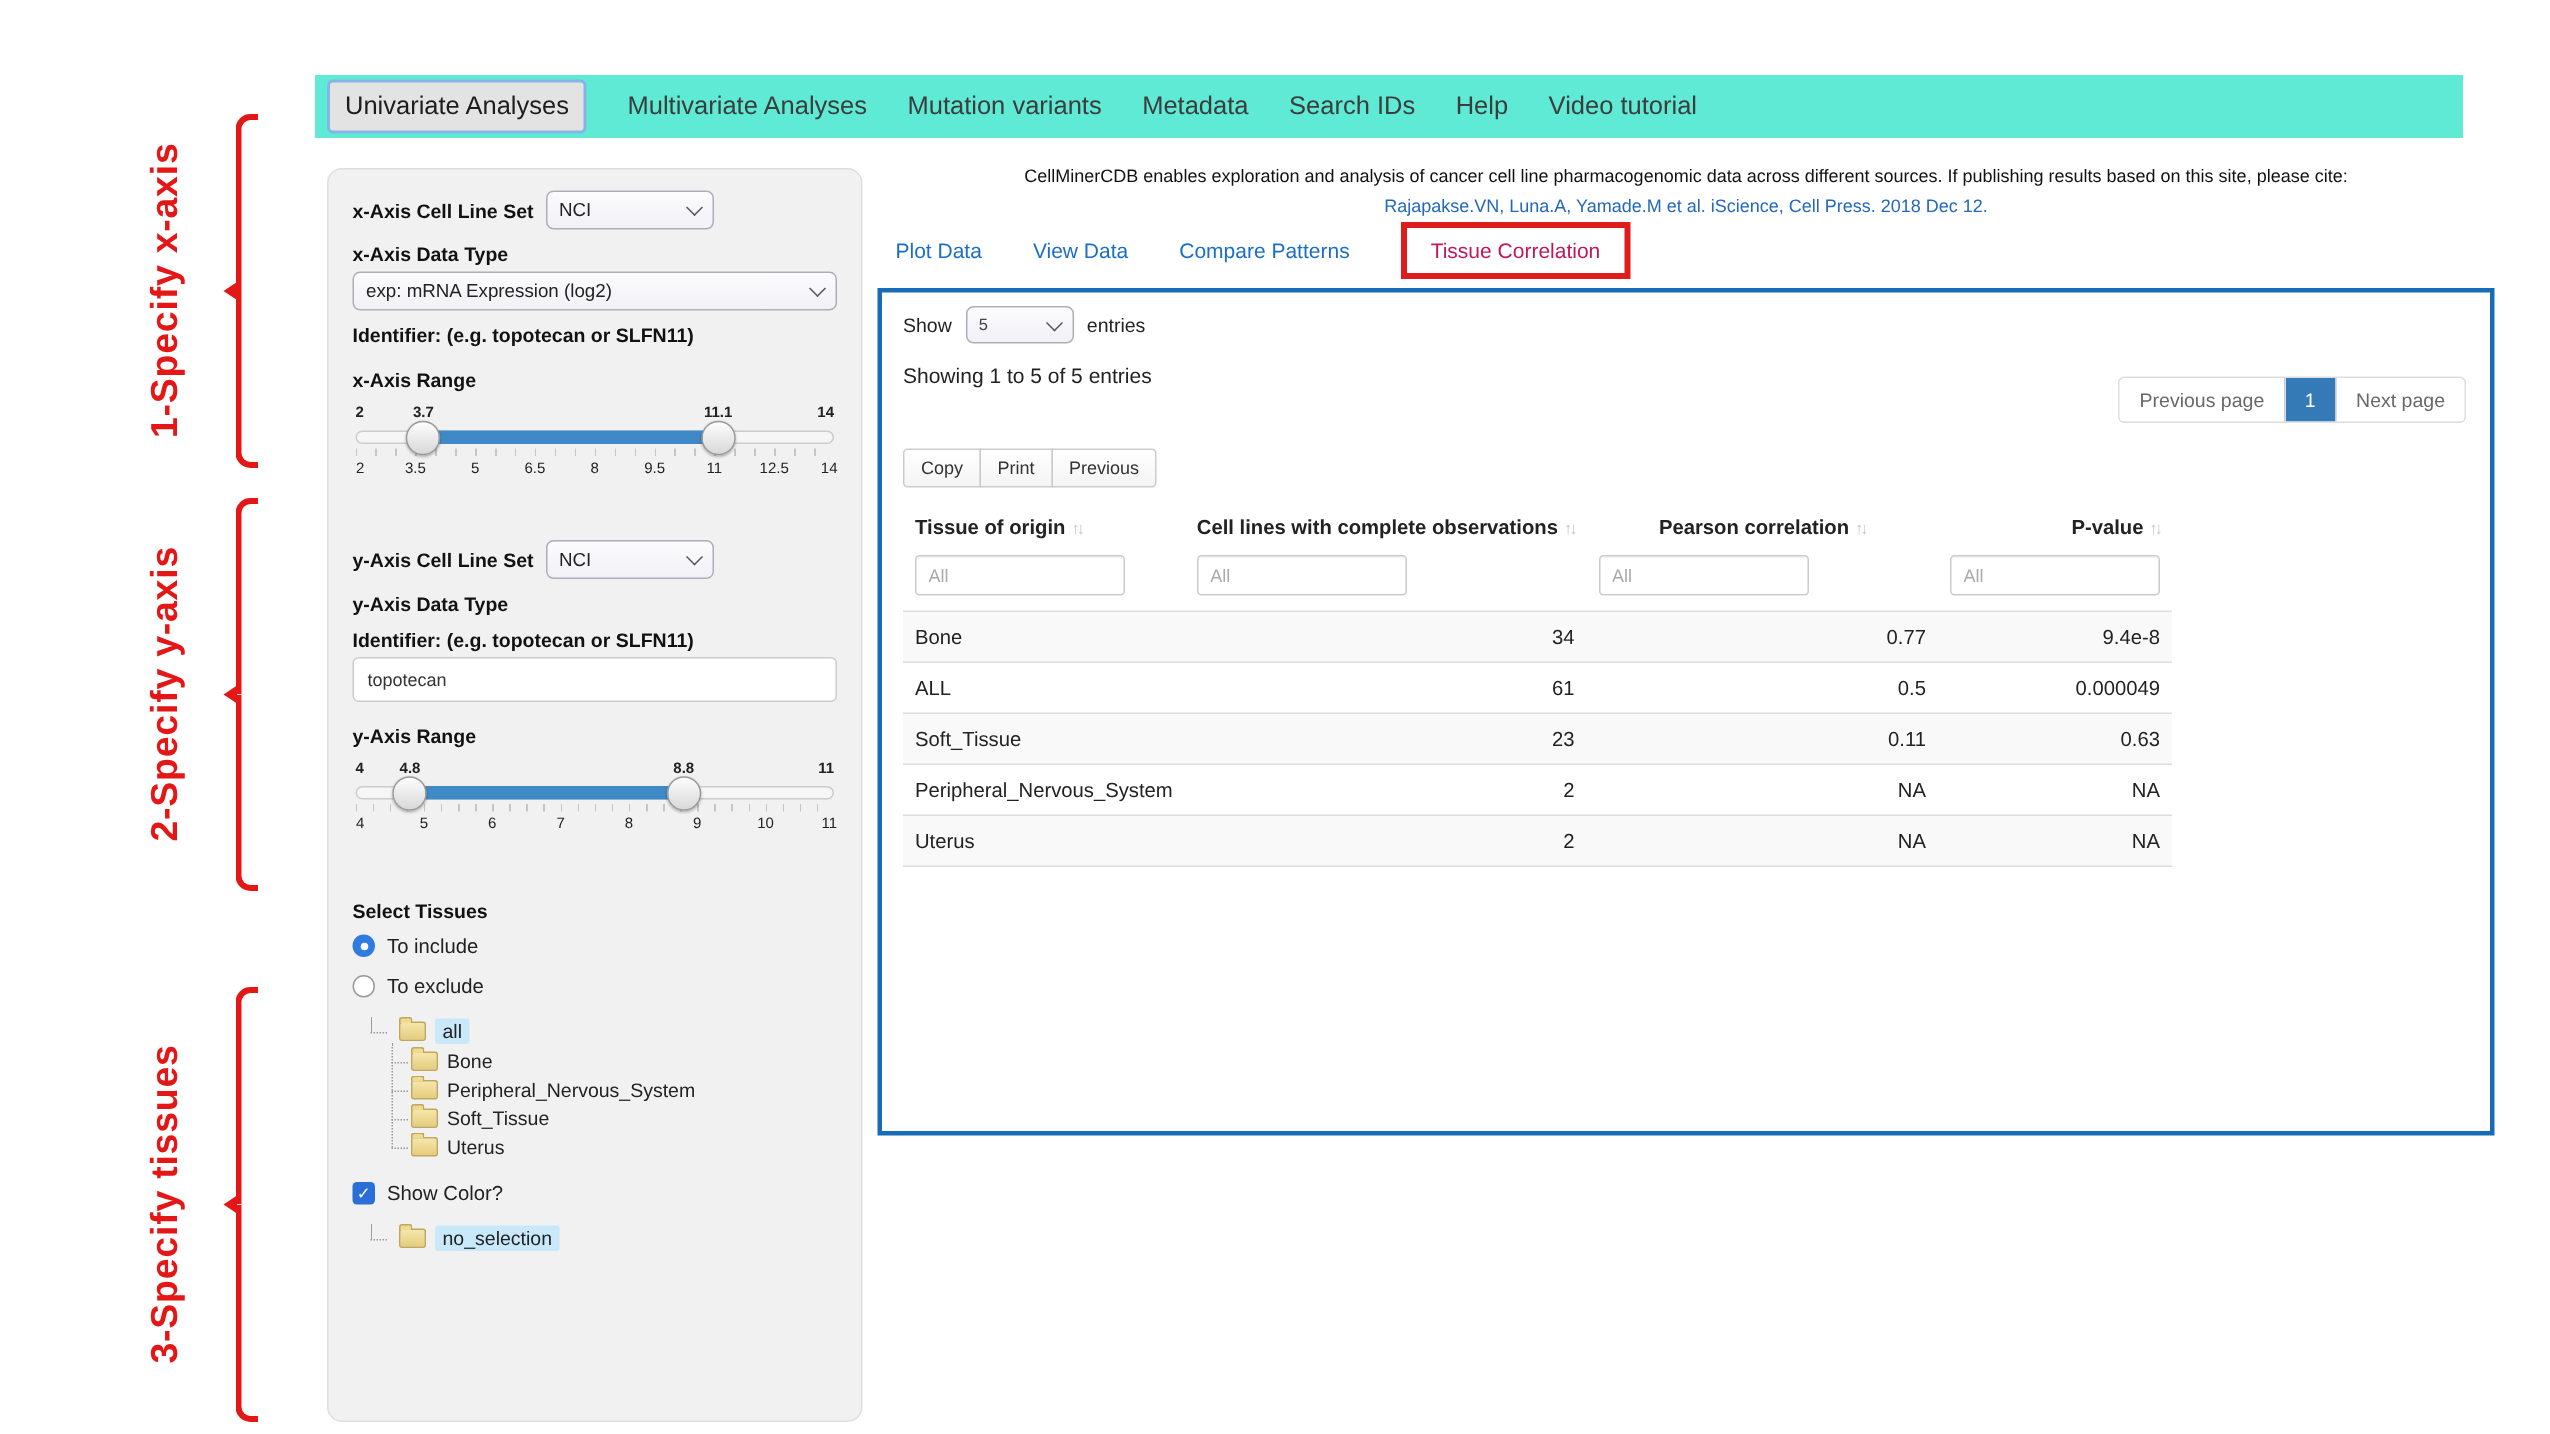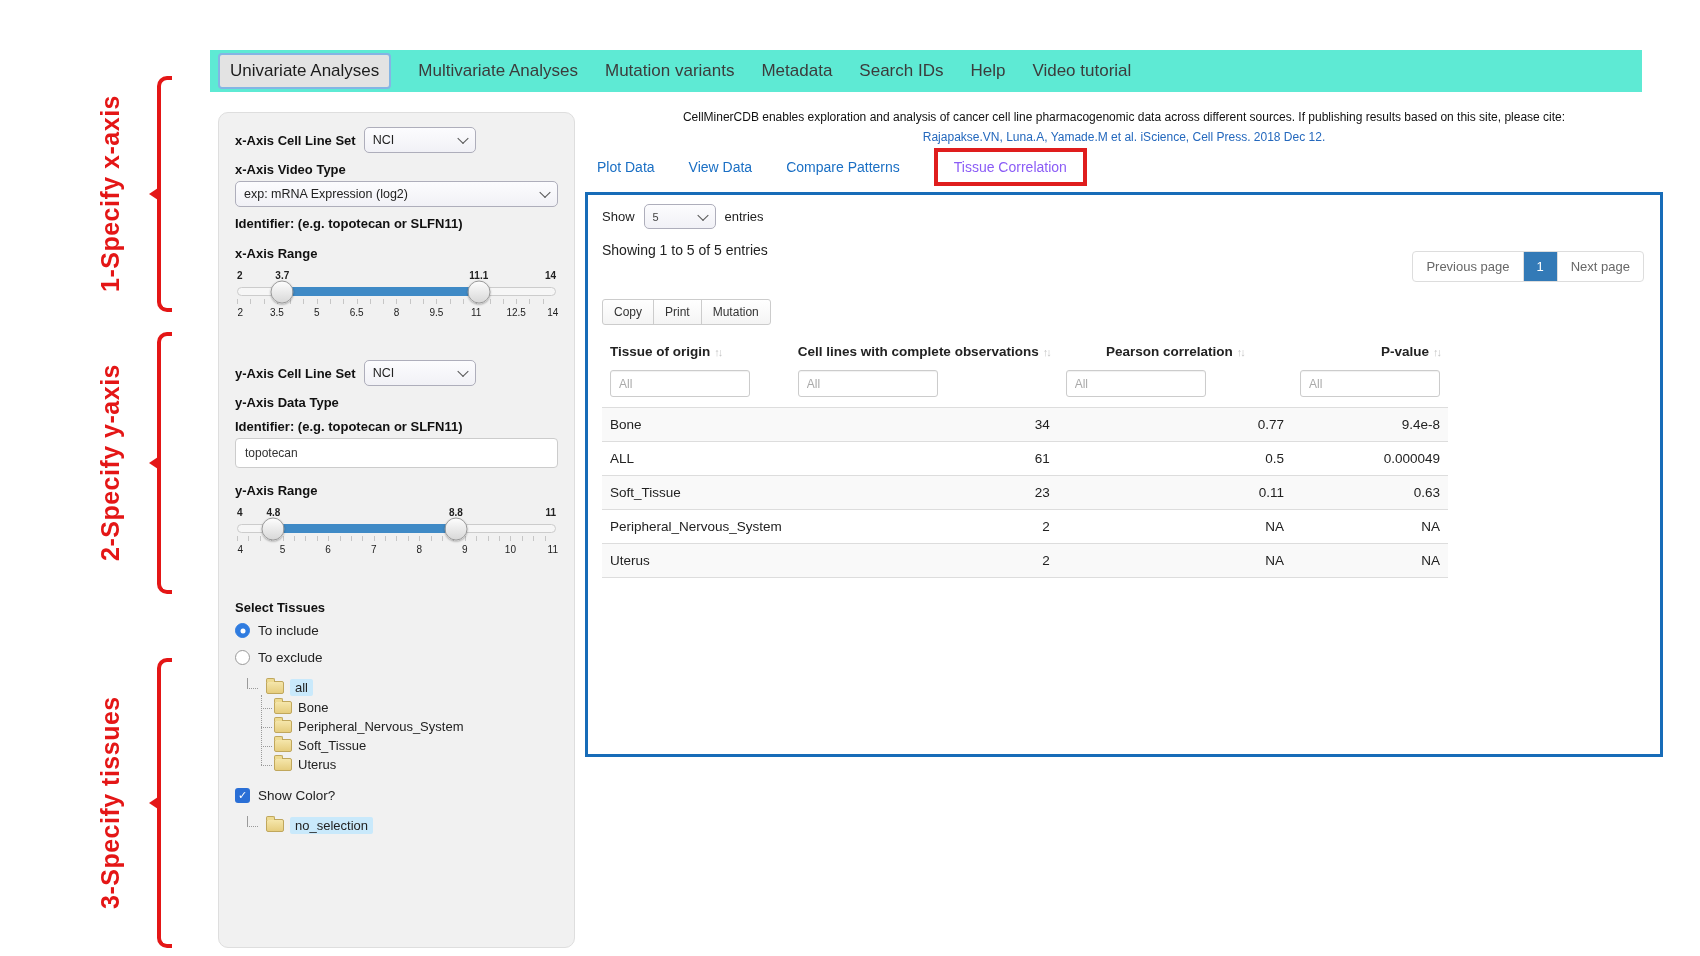--- a/index.html
+++ b/index.html
@@ -81,21 +81,21 @@
   .tree-kids { margin-left:27px; position:relative; }
   .tree-kids::before { content:""; position:absolute; left:-13px; top:-3px; bottom:9px; border-left:1px dotted #9a9a9a; }
   .tree-kids .tree-row::before { content:""; position:absolute; left:-13px; top:50%; width:11px; border-top:1px dotted #9a9a9a; }
   .hl { background:#c9e9fb; padding:1px 5px; border-radius:2px; }
 
   
   .cite1 { position:absolute; left:585px; top:110px; width:1078px; text-align:center; font-size:12px; color:#111; }
   .cite2 { position:absolute; left:585px; top:130px; width:1078px; text-align:center; font-size:12px; color:#2468bd; }
   .dtabs { position:absolute; left:597px; top:148px; display:flex; align-items:center; gap:34px; font-size:14px; }
   .dtab { color:#1a6fc4; white-space:nowrap; }
-  .dtab.current { color:#8b5cf6; border:4px solid #df1d1d; padding:7px 16px; }
+  .dtab.current { color:#be185d; border:4px solid #df1d1d; padding:7px 16px; }
 
   .bluepanel { position:absolute; left:585px; top:192px; width:1078px; height:565px;
     border:3px solid #176cb8; box-sizing:border-box; background:#fff; }
   .show-row { position:absolute; left:14px; top:9px; display:flex; align-items:center; gap:9px; font-size:13px; }
   .show-sel { width:72px; height:25px; font-size:11px; color:#444; }
   .showing { position:absolute; left:14px; top:47px; font-size:14px; }
   .pager { position:absolute; right:16px; top:56px; display:flex; border:1px solid #ddd; border-radius:4px;
     overflow:hidden; font-size:13px; color:#686868; background:#fff; }
   .pitem { padding:7px 13px; border-left:1px solid #ddd; }
   .pitem:first-child { border-left:none; }
@@ -156,21 +156,21 @@
 <div class="sidebar">
 
   <div class="inline-row">
     <span class="flabel" style="margin:0;">x-Axis Cell Line Set</span>
     <span class="sel small">
       <span>NCI</span>
       <span class="chev"></span>
     </span>
   </div>
 
-  <div class="flabel">x-Axis Video Type</div>
+  <div class="flabel">x-Axis Data Type</div>
   <span class="sel wide">
     <span>exp: mRNA Expression (log2)</span>
     <span class="chev"></span>
   </span>
 
   <div class="flabel">Identifier: (e.g. topotecan or SLFN11)</div>
 
   <div class="flabel" style="margin-top:15px;">x-Axis Range</div>
   <div class="slider">
     <span class="vlabel edge-l">2</span>
@@ -306,21 +306,21 @@
 
   <div class="pager">
     <span class="pitem">Previous page</span>
     <span class="pitem active">1</span>
     <span class="pitem">Next page</span>
   </div>
 
   <div class="exports">
     <span class="ebtn">Copy</span>
     <span class="ebtn">Print</span>
-    <span class="ebtn">Mutation</span>
+    <span class="ebtn">Previous</span>
   </div>
 
   <table class="dtable">
     <colgroup>
         <col style="width:21%">
         <col style="width:31%">
         <col style="width:30%">
         <col style="width:18%">
       </colgroup>
     <thead>

